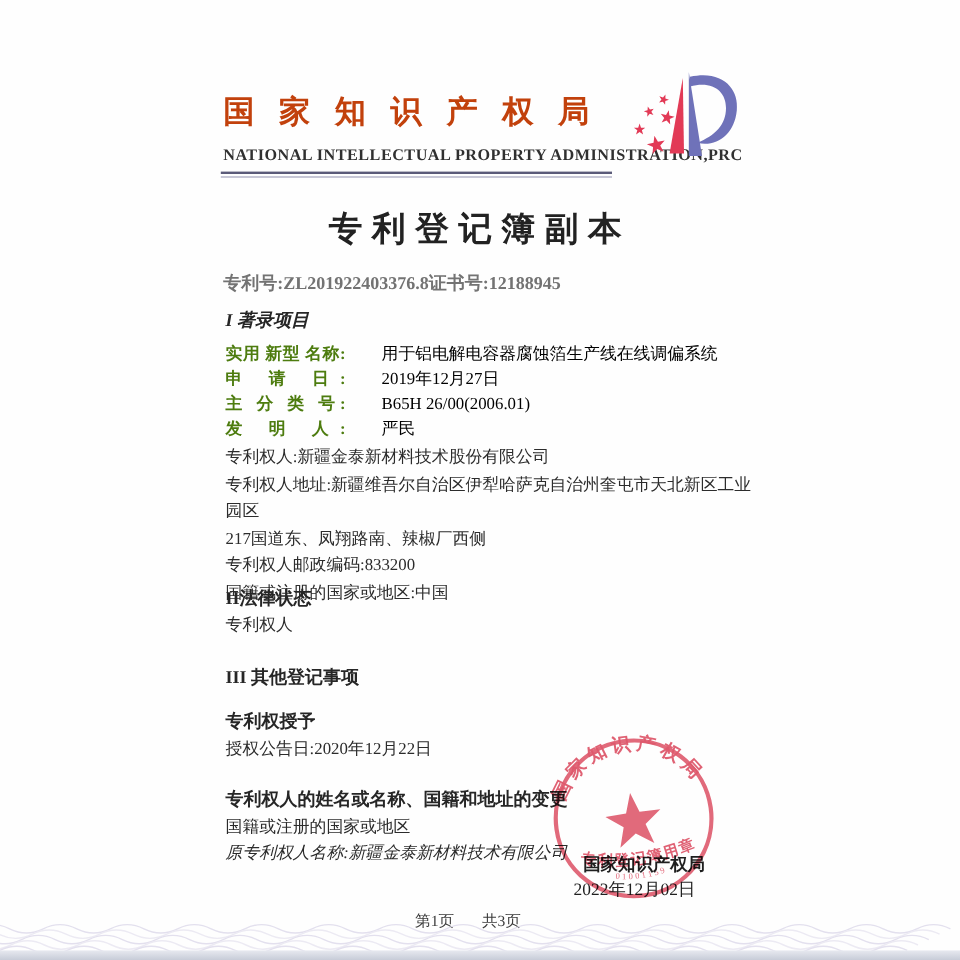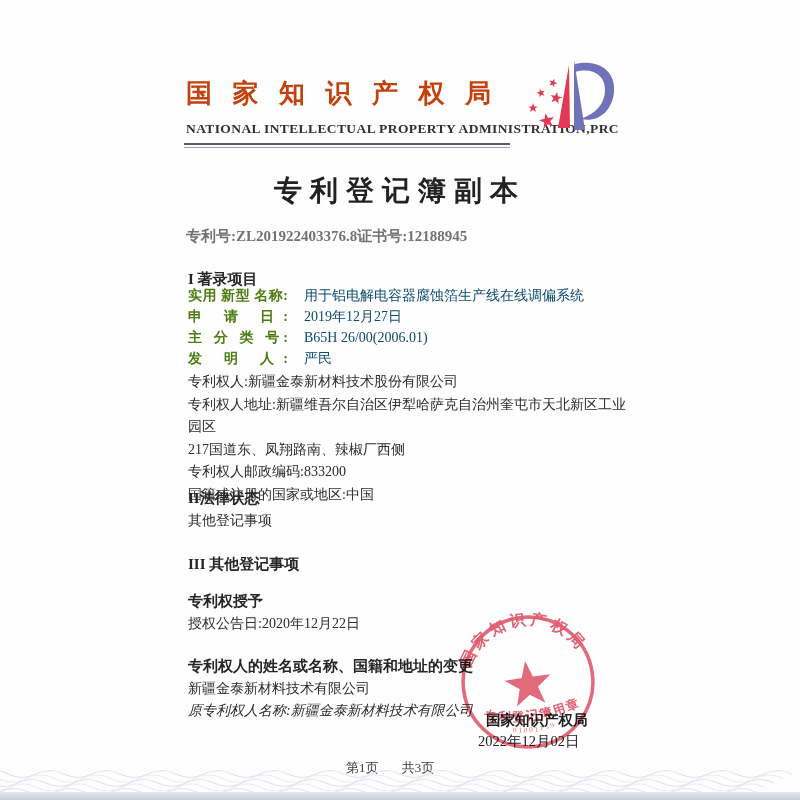--- a/index.html
+++ b/index.html
@@ -14,25 +14,25 @@
   .logo{left:512px;top:52px;}
 
   
   .doc-title{left:0;top:172px;width:800px;text-align:center;font-size:28px;font-weight:700;letter-spacing:8px;color:#222;}
 
   
   .numbers{left:186px;top:227px;width:392px;display:flex;
            font-size:15px;font-weight:600;color:#737373;}
 
   .sec-heading{font-size:15px;font-weight:700;color:#262626;}
-  .h-sec1{left:188px;top:270px;}
+  .h-sec1{left:188px;top:258px;font-style:italic;}
   .fields{left:188px;top:285px;font-size:14px;line-height:21px;}
   .frow{white-space:nowrap;}
   .flabel{display:inline-block;width:100px;text-align-last:justify;font-weight:700;color:#4d7c0f;}
-  .fvalue{margin-left:16px;color:#0c4a6e;}
+  .fvalue{margin-left:30px;color:#000000;}
 
   .holder{left:188px;top:371px;width:446px;font-size:14px;line-height:22.5px;color:#2c2c2c;}
 
   .h-sec2{left:188px;top:489px;}
   .status{left:188px;top:512px;font-size:14px;}
   .h-sec3{left:188px;top:555px;}
   .h-grant{left:188px;top:592px;}
   .grant-line{left:188px;top:615px;font-size:14px;}
   .h-change{left:188px;top:657px;}
   .change1{left:188px;top:680px;font-size:14px;}
@@ -91,27 +91,27 @@
   </div>
   <div class="abs holder">
     <div>专利权人:新疆金泰新材料技术股份有限公司</div>
     <div>专利权人地址:新疆维吾尔自治区伊犁哈萨克自治州奎屯市天北新区工业园区</div>
     <div>217国道东、凤翔路南、辣椒厂西侧</div>
     <div>专利权人邮政编码:833200</div>
     <div>国籍或注册的国家或地区:中国</div>
   </div>
 
   <div class="abs sec-heading h-sec2">II法律状态</div>
-  <div class="abs status">其他登记事项</div>
+  <div class="abs status">专利权人</div>
 
   <div class="abs sec-heading h-sec3">III 其他登记事项</div>
   <div class="abs sec-heading h-grant">专利权授予</div>
   <div class="abs grant-line">授权公告日:2020年12月22日</div>
   <div class="abs sec-heading h-change">专利权人的姓名或名称、国籍和地址的变更</div>
-  <div class="abs change1">新疆金泰新材料技术有限公司</div>
+  <div class="abs change1">国籍或注册的国家或地区</div>
   <div class="abs change2">原专利权人名称:新疆金泰新材料技术有限公司</div>
 
   <div class="abs sig-agency">国家知识产权局</div>
   <div class="abs sig-date">2022年12月02日</div>
 
   <svg class="abs stamp" width="152" height="152" viewBox="0 0 150 150">
     <g transform="rotate(-8 75 75)">
       <circle cx="75" cy="75" r="64" fill="none" stroke="#dd4b60" stroke-width="3.5" opacity="0.9"></circle>
       <path id="arcTop" d="M 17,94 A 60,60 0 1 1 133,94" fill="none"></path>
       <text font-size="15.5" font-weight="700" fill="#dd4b60" letter-spacing="4" opacity="0.95">

